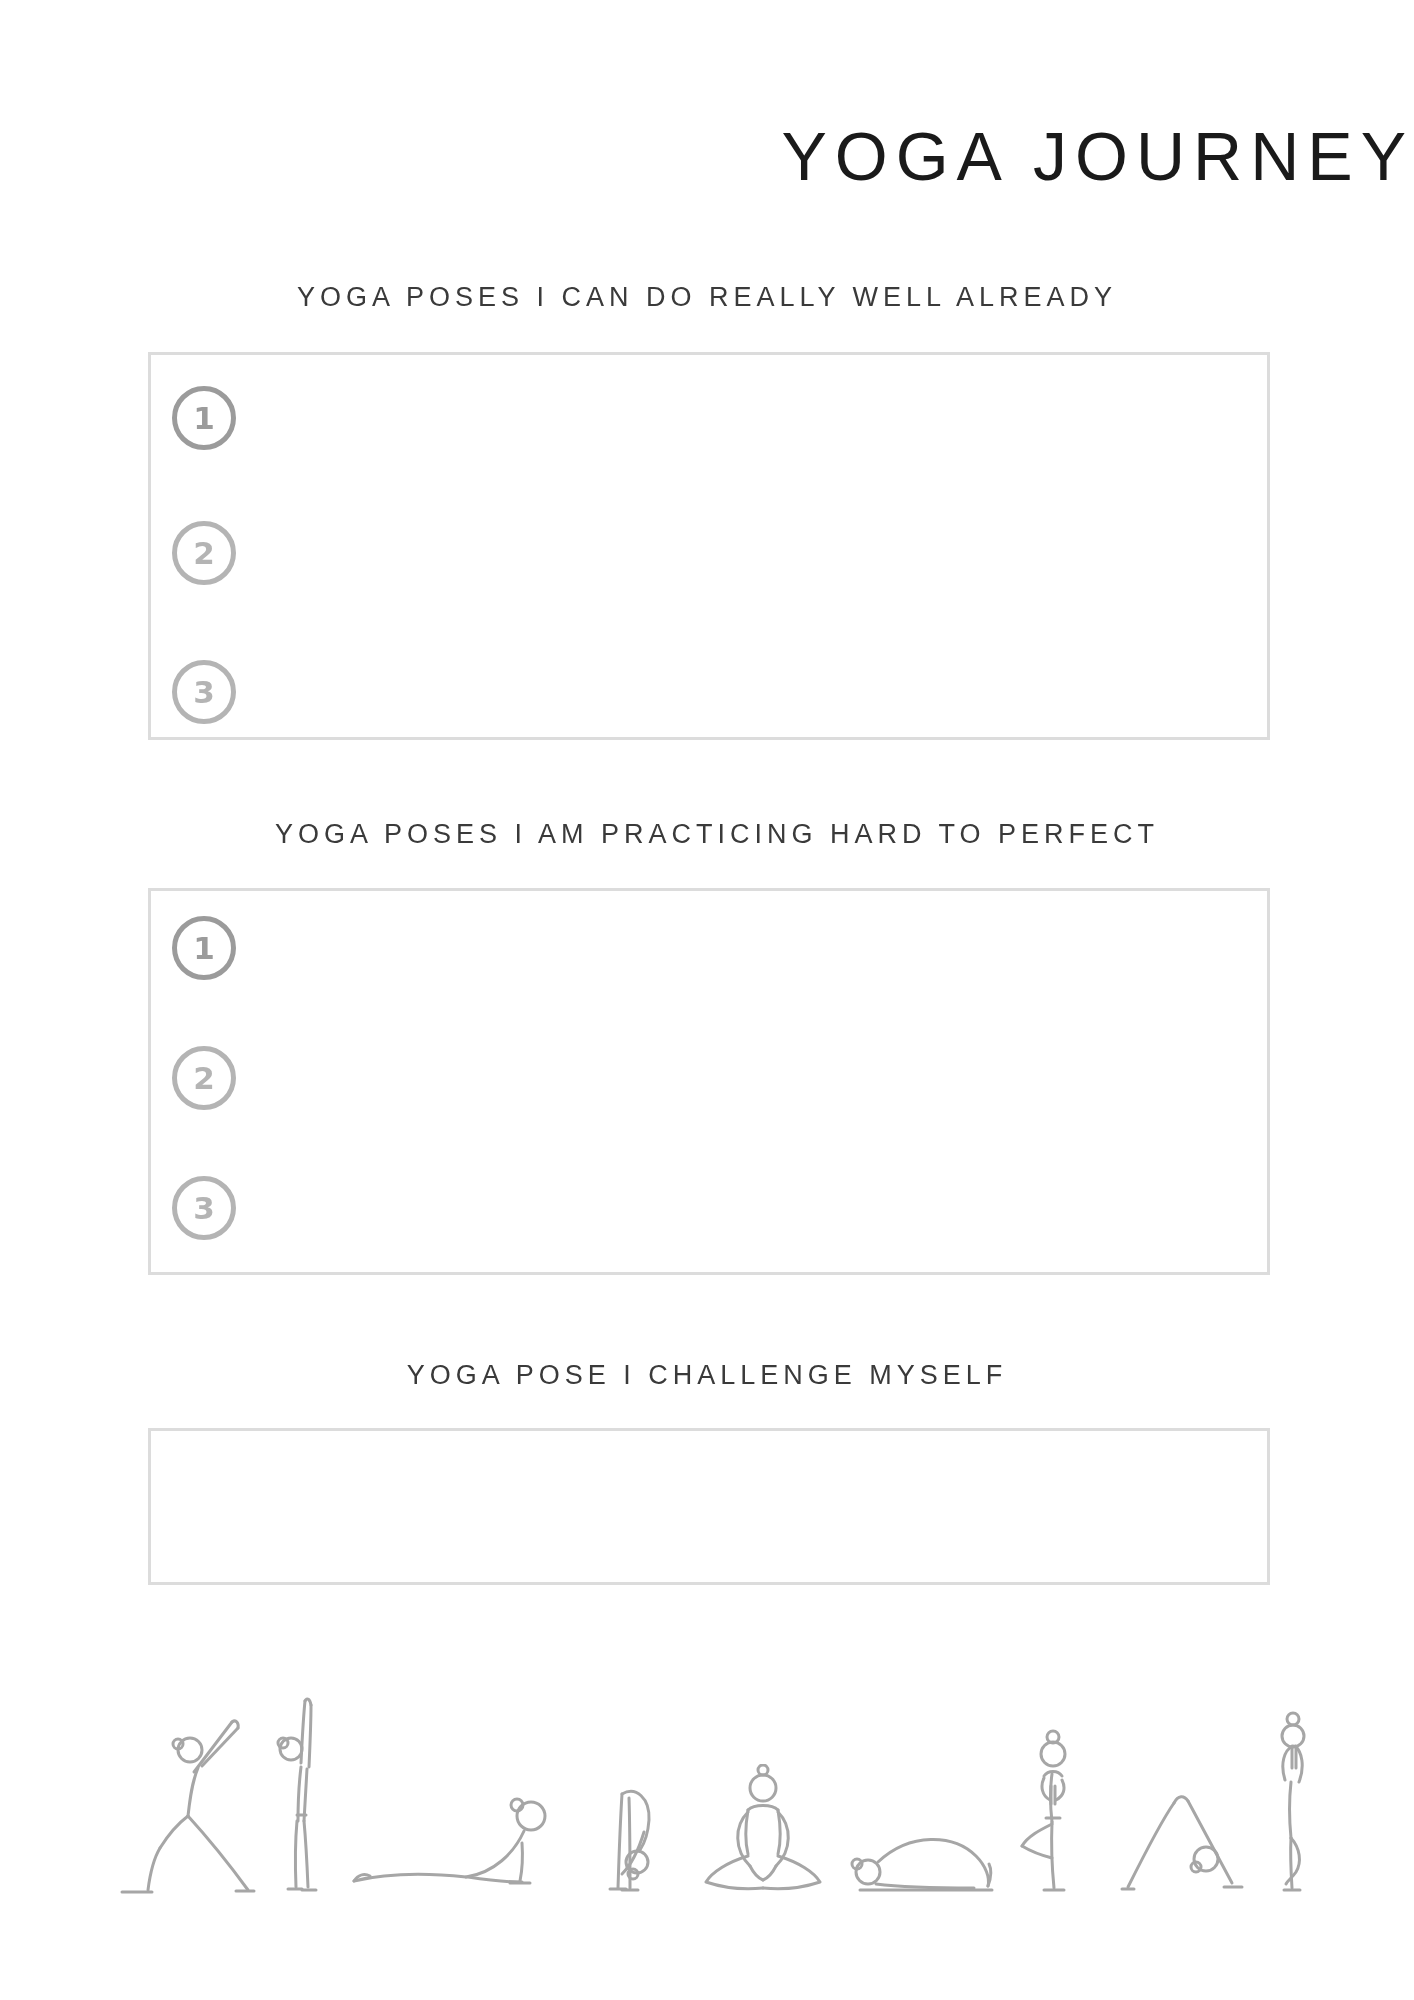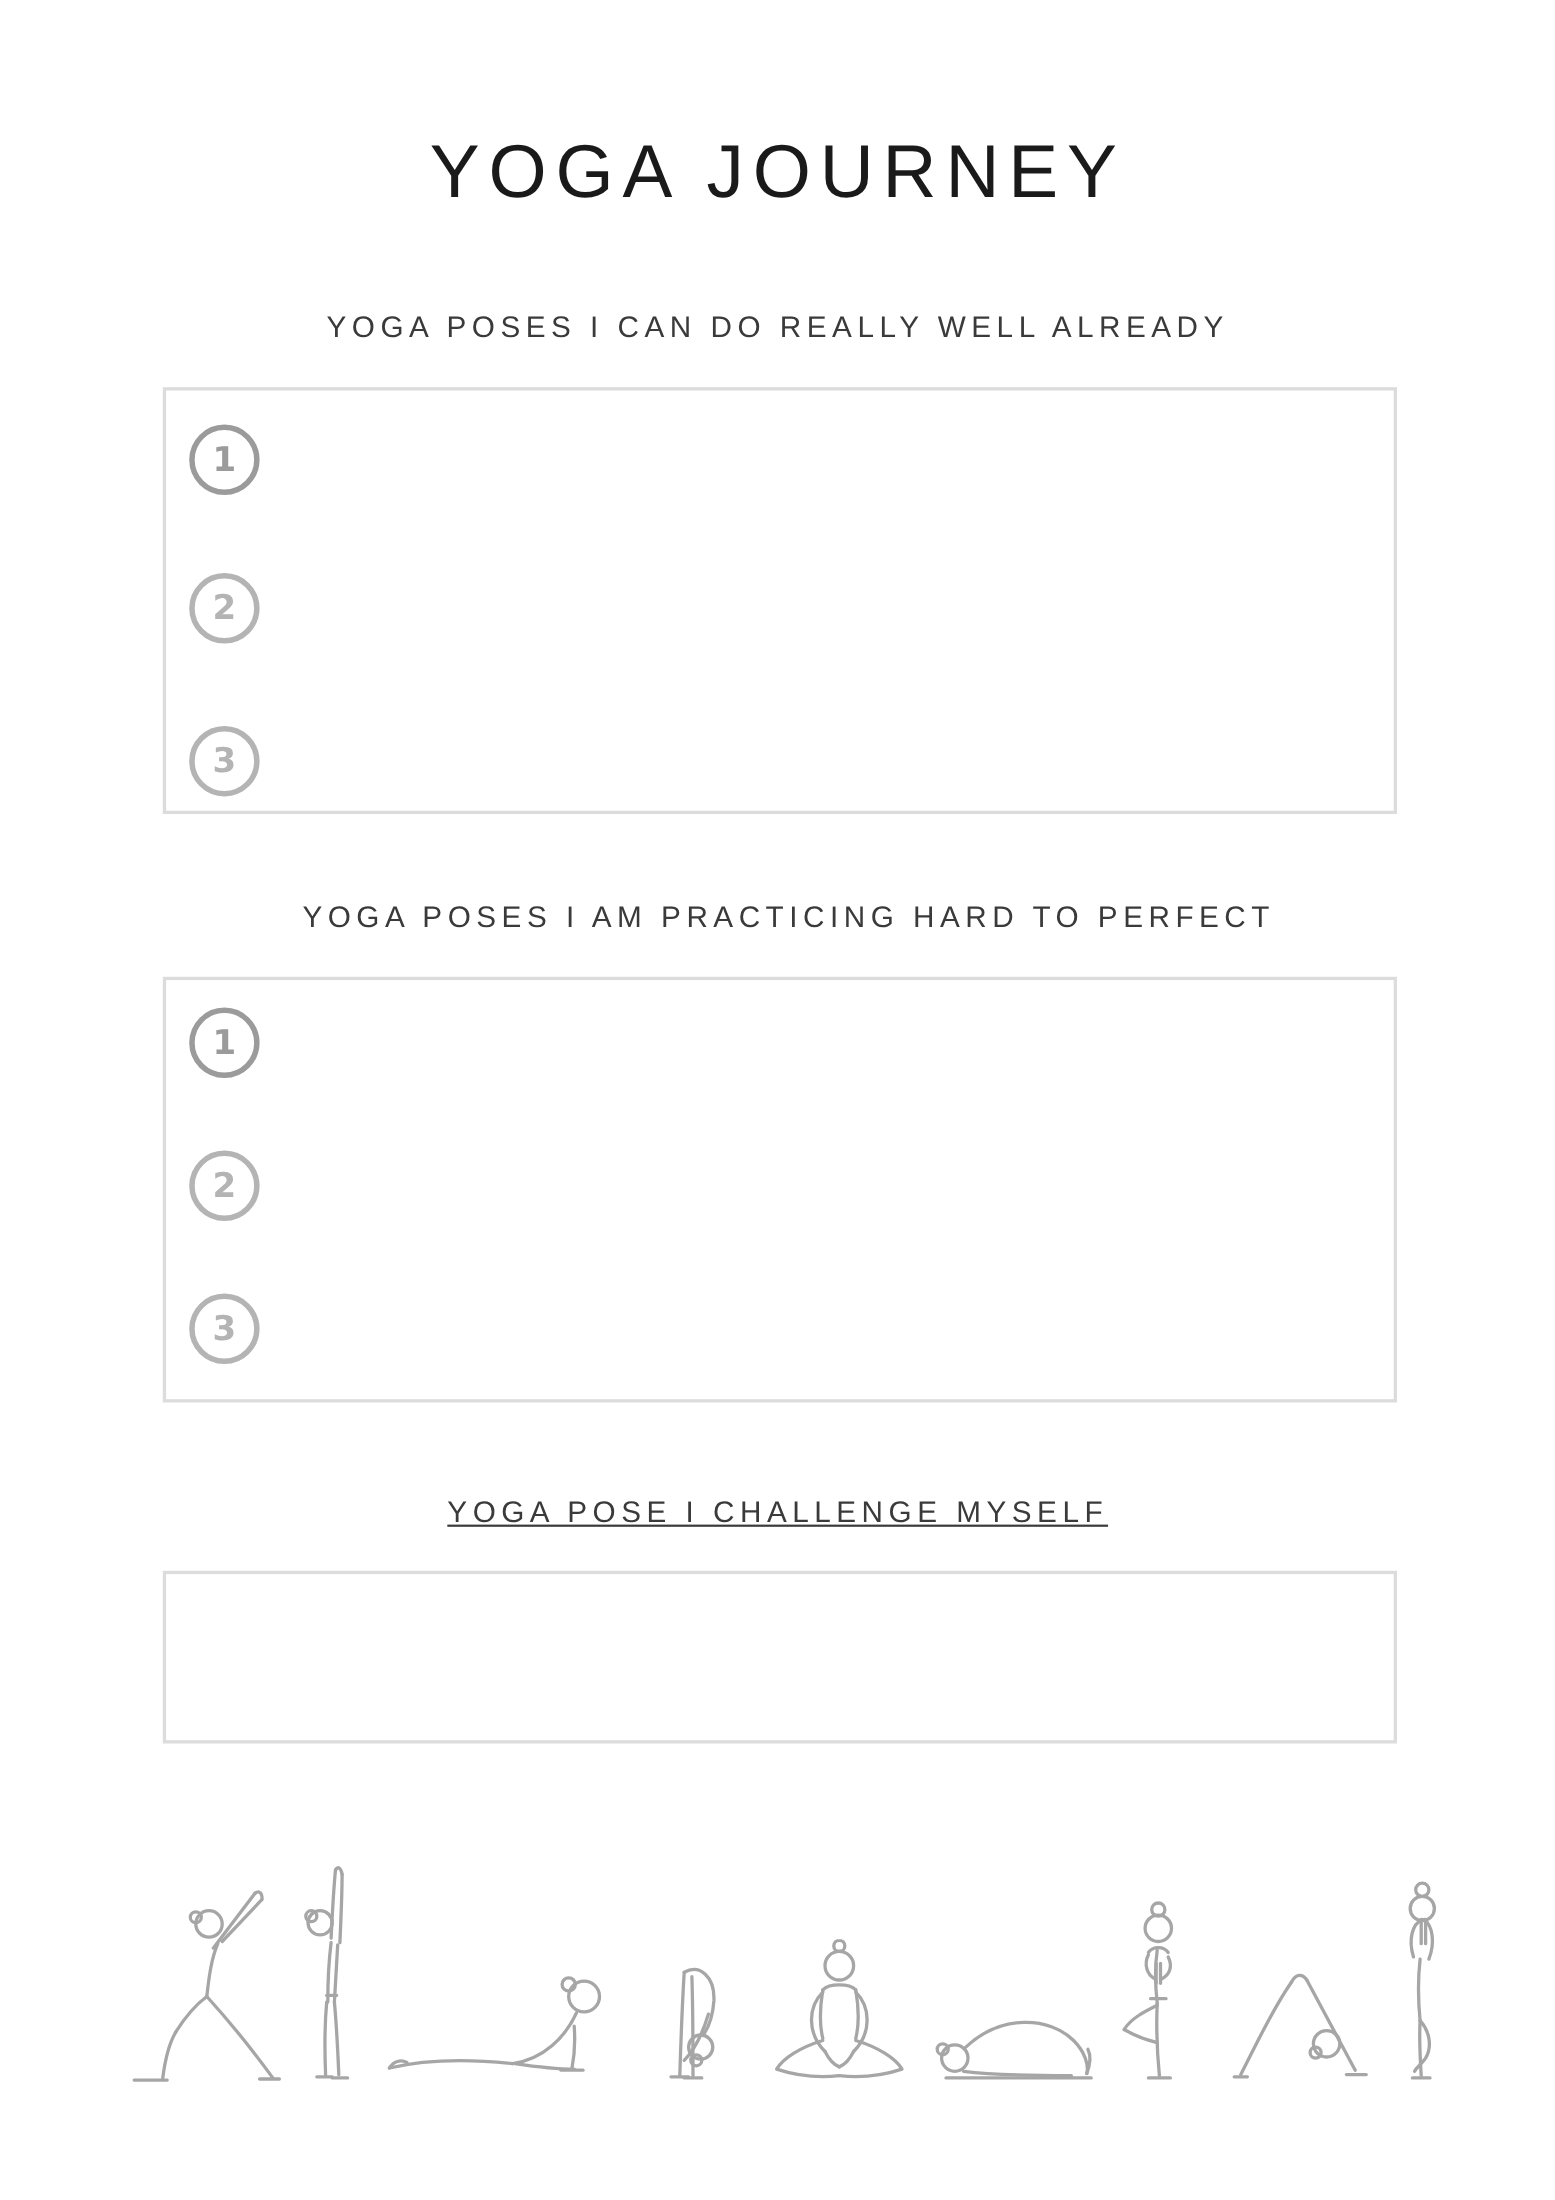--- a/index.html
+++ b/index.html
@@ -15,42 +15,42 @@
   html, body { background: var(--page-bg); }
   body {
     width: 1414px; height: 2000px;
     position: relative;
     overflow: hidden;
     font-family: "Liberation Sans", sans-serif;
   }
   .page-title {
     position: absolute;
     top: 122px; left: 0; width: 1414px;
-    text-align: center;
+    text-align: right;
     font-size: 68px;
     line-height: 68px;
     letter-spacing: 8px;
     font-weight: 400;
     color: var(--title);
     white-space: nowrap;
   }
   .section-heading {
     position: absolute;
     left: 0; width: 1414px;
     text-align: center;
     font-size: 27px;
     line-height: 34px;
     letter-spacing: 5px;
     font-weight: 400;
     color: var(--heading);
     white-space: nowrap;
   }
   .heading-1 { top: 280px; }
   .heading-2 { top: 817px; padding-left: 20px; }
-  .heading-3 { top: 1358px; text-decoration: underline; }
+  .heading-3 { top: 1358px; }
   .answer-box {
     position: absolute;
     left: 148px;
     width: 1122px;
     border: 3px solid var(--box-border);
     background: #ffffff;
   }
   .box-1 { top: 352px; height: 388px; }
   .box-2 { top: 888px; height: 387px; }
   .box-3 { top: 1428px; height: 157px; }

